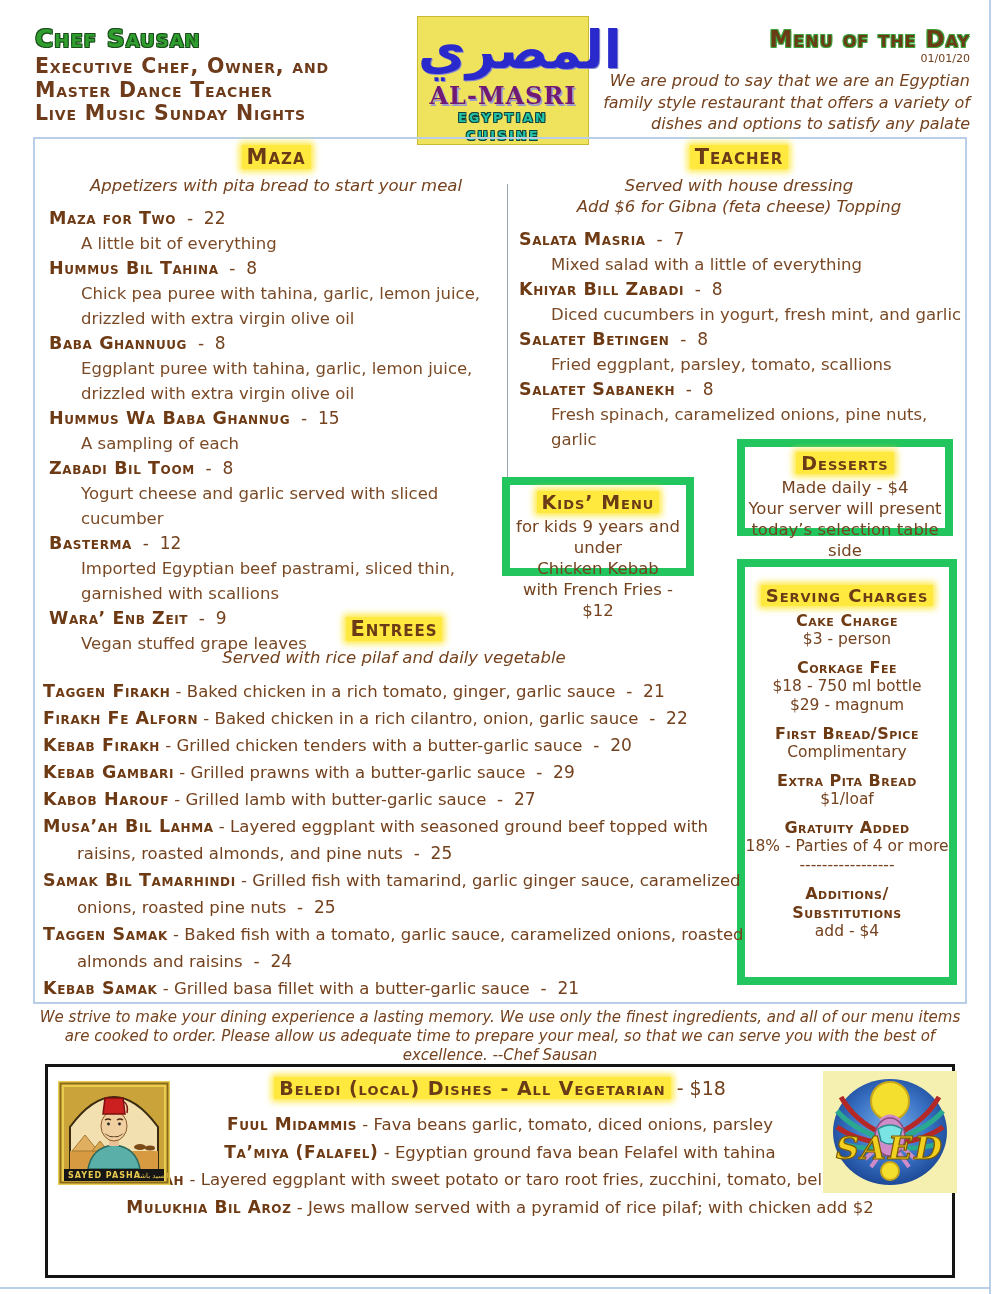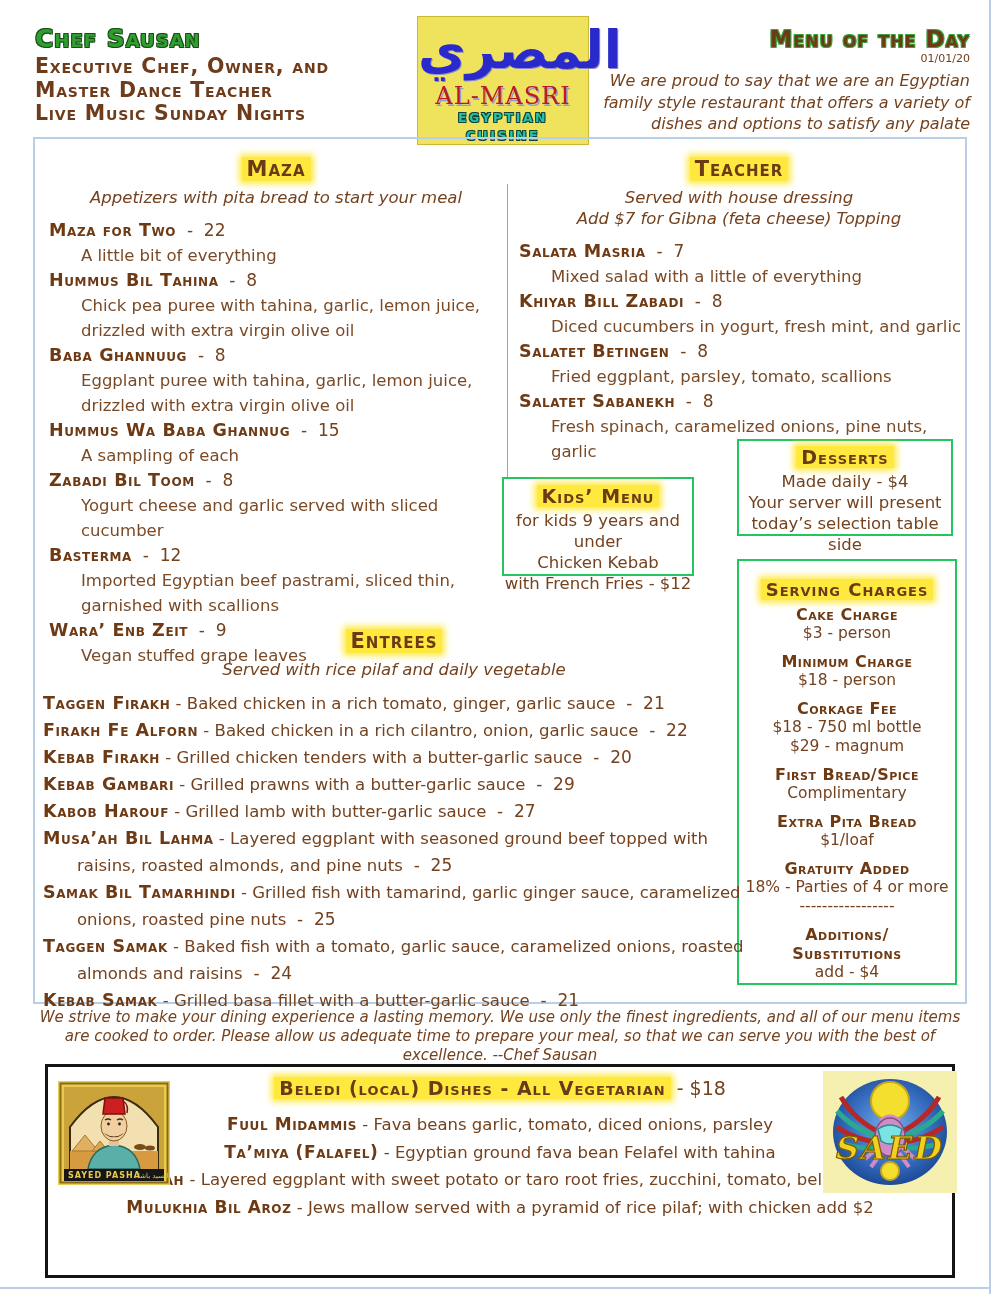--- a/index.html
+++ b/index.html
@@ -19,58 +19,58 @@
   .chef-credentials{
     font-size:20.5px;font-weight:bold;font-variant:small-caps;letter-spacing:0.8px;
     color:#6e3c1b;line-height:23.5px;margin-top:2px;white-space:pre-line;
   }
   .logo{
     position:absolute;left:417px;top:16px;width:172px;height:129px;background:#efe35e;
     border:1px solid #cbb835;text-align:center;box-sizing:border-box;
   }
   .logo-arabic{font-size:52px;line-height:66px;color:#2a2acc;font-weight:bold;
     text-shadow:1px 1px 0 #8888cc;}
-  .logo-name{font-family:"DejaVu Serif",serif;font-size:24px;line-height:26px;font-weight:normal;
-    color:#b91c1c;letter-spacing:1px;text-shadow:1.5px 1.5px 0 #9a9ad0;}
+  .logo-name{font-family:"DejaVu Serif",serif;font-size:24px;line-height:26px;font-weight:bold;
+    color:#701a75;letter-spacing:1px;text-shadow:1.5px 1.5px 0 #9a9ad0;}
   .logo-tagline{font-size:12.5px;line-height:18px;font-weight:bold;color:#22c4a8;
     letter-spacing:2.5px;text-transform:uppercase;
     text-shadow:-1px -1px 0 #13403a,1px -1px 0 #13403a,-1px 1px 0 #13403a,1px 1px 0 #13403a;}
   .header-right{position:absolute;right:30px;top:26px;width:385px;text-align:right;}
   .mod-title{
     font-size:23px;font-weight:bold;font-variant:small-caps;letter-spacing:1px;color:#6b3a16;
     text-shadow:-1px -1px 0 #3ba43b,1px -1px 0 #3ba43b,-1px 1px 0 #3ba43b,1px 1px 0 #3ba43b;
   }
   .menu-date{font-size:11px;color:#6e3c1b;margin-top:0px;}
   .intro{margin-top:5px;font-size:16px;font-style:italic;line-height:21.5px;color:#74421e;}
 
   
   .main-box{position:absolute;left:33px;top:137px;width:934px;height:867px;
     border:2px solid #b9cfe8;box-sizing:border-box;}
   .divider{position:absolute;left:472px;top:45px;width:1px;height:375px;background:#9aa5b1;}
 
-  .section-head{text-align:center;margin-top:12px;}
+  .section-head{text-align:center;}
   .hl{
     display:inline-block;background:#ffe93e;padding:0 5px;border-radius:1px;
     box-shadow:0 0 6px 3px rgba(255,230,45,0.85);
     font-size:21px;font-weight:bold;font-variant:small-caps;letter-spacing:1px;color:#6b3a16;
   }
   .section-sub{text-align:center;font-style:italic;font-size:16.5px;line-height:21px;
     margin:6px 0 10px;color:#74421e;white-space:pre-line;}
 
   .maza{position:absolute;left:8px;top:6px;width:466px;}
   .salads{position:absolute;left:478px;top:6px;width:452px;}
 
   .iname{font-size:17.5px;font-weight:bold;font-variant:small-caps;letter-spacing:0.6px;color:#6e3a14;}
   .m-name-line{line-height:25px;padding-left:6px;font-size:17px;}
   .iprice{font-size:17px;color:#74421e;}
   .iprice::before{content:"  -  ";white-space:pre;}
   .m-desc{font-size:16.5px;line-height:25px;padding-left:38px;color:#7a4a26;}
 
   
-  .callout{position:absolute;background:#fff;border:2px solid #22c55e;box-sizing:border-box;
+  .callout{position:absolute;background:#fff;border:8px solid #22c55e;box-sizing:border-box;
     text-align:center;}
   .kids-box{left:467px;top:338px;width:192px;height:99px;padding-top:6px;}
   .desserts-box{left:702px;top:300px;width:216px;height:97px;padding-top:5px;}
   .charges-box{left:702px;top:420px;width:220px;height:426px;padding-top:18px;}
   .box-title{font-size:19px;}
   .box-body{font-size:16.5px;line-height:21px;margin-top:3px;white-space:pre-line;color:#74421e;}
   .charges-title{font-size:18px;margin-bottom:5px;}
   .c-entry{margin-bottom:9px;}
   .c-head{font-size:16px;font-weight:bold;font-variant:small-caps;letter-spacing:0.5px;
     line-height:19px;color:#6e3a14;white-space:pre-line;}
@@ -167,21 +167,21 @@
           <div class="m-item">
             <div class="m-name-line"><span class="iname">Wara’ Enb Zeit</span><span class="iprice">9</span></div>
             <div class="m-desc">Vegan stuffed grape leaves</div>
           </div>
         </div>
     </div>
 
     <div class="salads">
       <div class="section-head"><span class="hl">Teacher</span></div>
       <div class="section-sub">Served with house dressing
-Add $7 for Gibna (feta cheese) Topping</div>
+Add $6 for Gibna (feta cheese) Topping</div>
       <div>
 
           <div class="m-item">
             <div class="m-name-line"><span class="iname">Salata Masria</span><span class="iprice">7</span></div>
             <div class="m-desc">Mixed salad with a little of everything</div>
           </div>
 
           <div class="m-item">
             <div class="m-name-line"><span class="iname">Khiyar Bill Zabadi</span><span class="iprice">8</span></div>
             <div class="m-desc">Diced cucumbers in yogurt, fresh mint, and garlic</div>
@@ -215,24 +215,20 @@
 
     <div class="callout charges-box">
       <span class="hl charges-title">Serving Charges</span>
       <div>
 
           <div class="c-entry">
             <div class="c-head">Cake Charge</div>
             <div class="c-body">$3 - person</div>
           </div>
 
-          <div class="c-entry">
-            <div class="c-head">Minimum Charge</div>
-            <div class="c-body">$18 - person</div>
-          </div>
 
           <div class="c-entry">
             <div class="c-head">Corkage Fee</div>
             <div class="c-body">$18 - 750 ml bottle
 $29 - magnum</div>
           </div>
 
           <div class="c-entry">
             <div class="c-head">First Bread/Spice</div>
             <div class="c-body">Complimentary</div>

